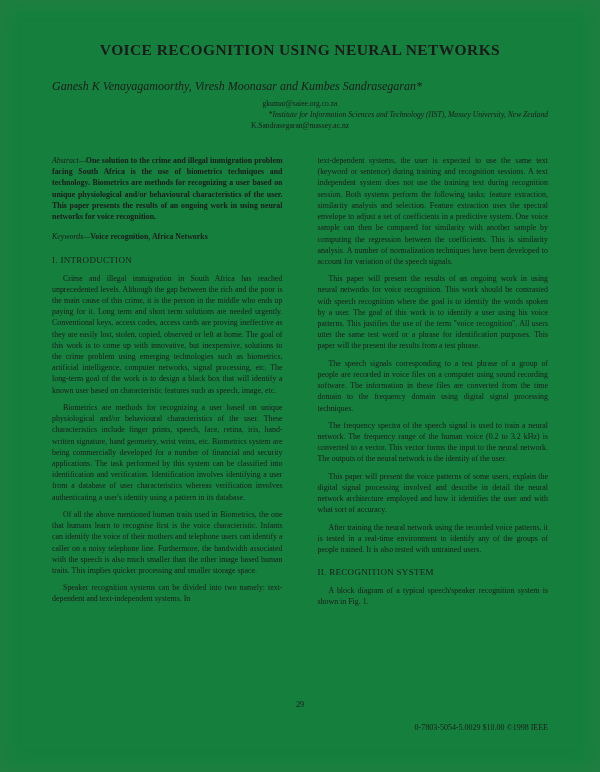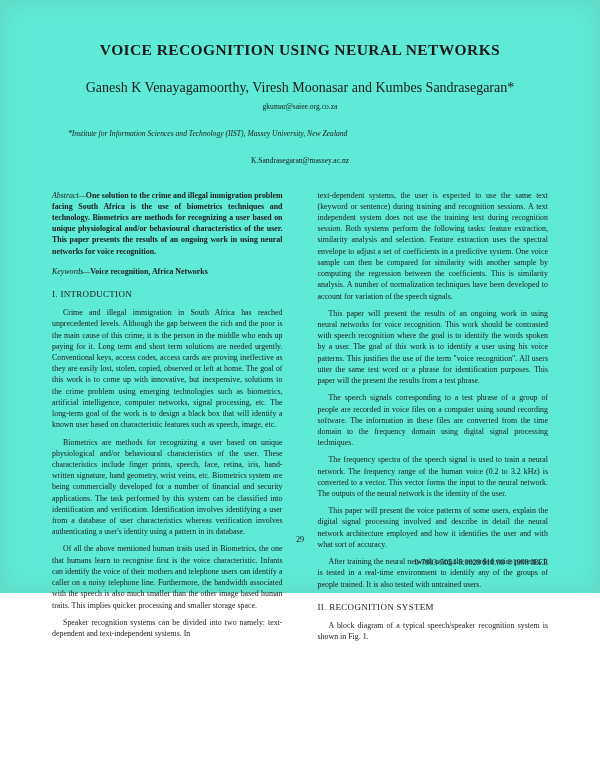--- a/index.html
+++ b/index.html
@@ -12,57 +12,57 @@
     height: 772px;
     position: relative;
     font-family: "Liberation Serif", serif;
     color: #1a1a1a;
     overflow: hidden;
   }
   .page {
     position: absolute;
     left: 0; top: 0;
     width: 600px;
-    height: 593px;
-    background: #5eead4;
+    height: 772px;
+    background: #15803d;
     box-sizing: border-box;
     padding: 34px 52px 20px 52px;
   }
   .paper-title {
     text-align: center;
     font-size: 15.5px;
     font-weight: bold;
     letter-spacing: 0.4px;
     margin: 6px 0 20px 0;
     line-height: 1.25;
   }
   .authors {
-    text-align: center;
-    font-size: 14px;
+    font-size: 12px;
     margin: 0 0 3px 0;
     line-height: 1.3;
+    font-style: italic;
   }
   .affil {
     text-align: center;
     font-size: 7.8px;
     font-style: italic;
     margin: 0;
     line-height: 1.45;
   }
   .email {
     text-align: center;
     font-size: 7.6px;
     margin: 0;
     line-height: 1.45;
   }
   .affil2 {
-    text-align: left;
+    text-align: right;
     font-size: 7.6px;
     font-style: italic;
-    margin: 16px;
+    margin: 0;
     line-height: 1.45;
   }
   .columns {
     display: flex;
     gap: 35px;
     margin-top: 24px;
   }
   .col {
     width: 50%;
     box-sizing: border-box;
@@ -102,21 +102,21 @@
     font-size: 9px;
     font-weight: normal;
     text-align: left;
     margin: 12px 0 8px 0;
     letter-spacing: 0.3px;
   }
   .footer {
     position: absolute;
     left: 0;
     right: 0;
-    bottom: 26px;
+    bottom: 40px;
     padding: 0 52px;
     box-sizing: border-box;
   }
   .page-number {
     text-align: center;
     font-size: 8.2px;
     margin: 0 0 14px 0;
   }
   .copyright {
     text-align: right;

